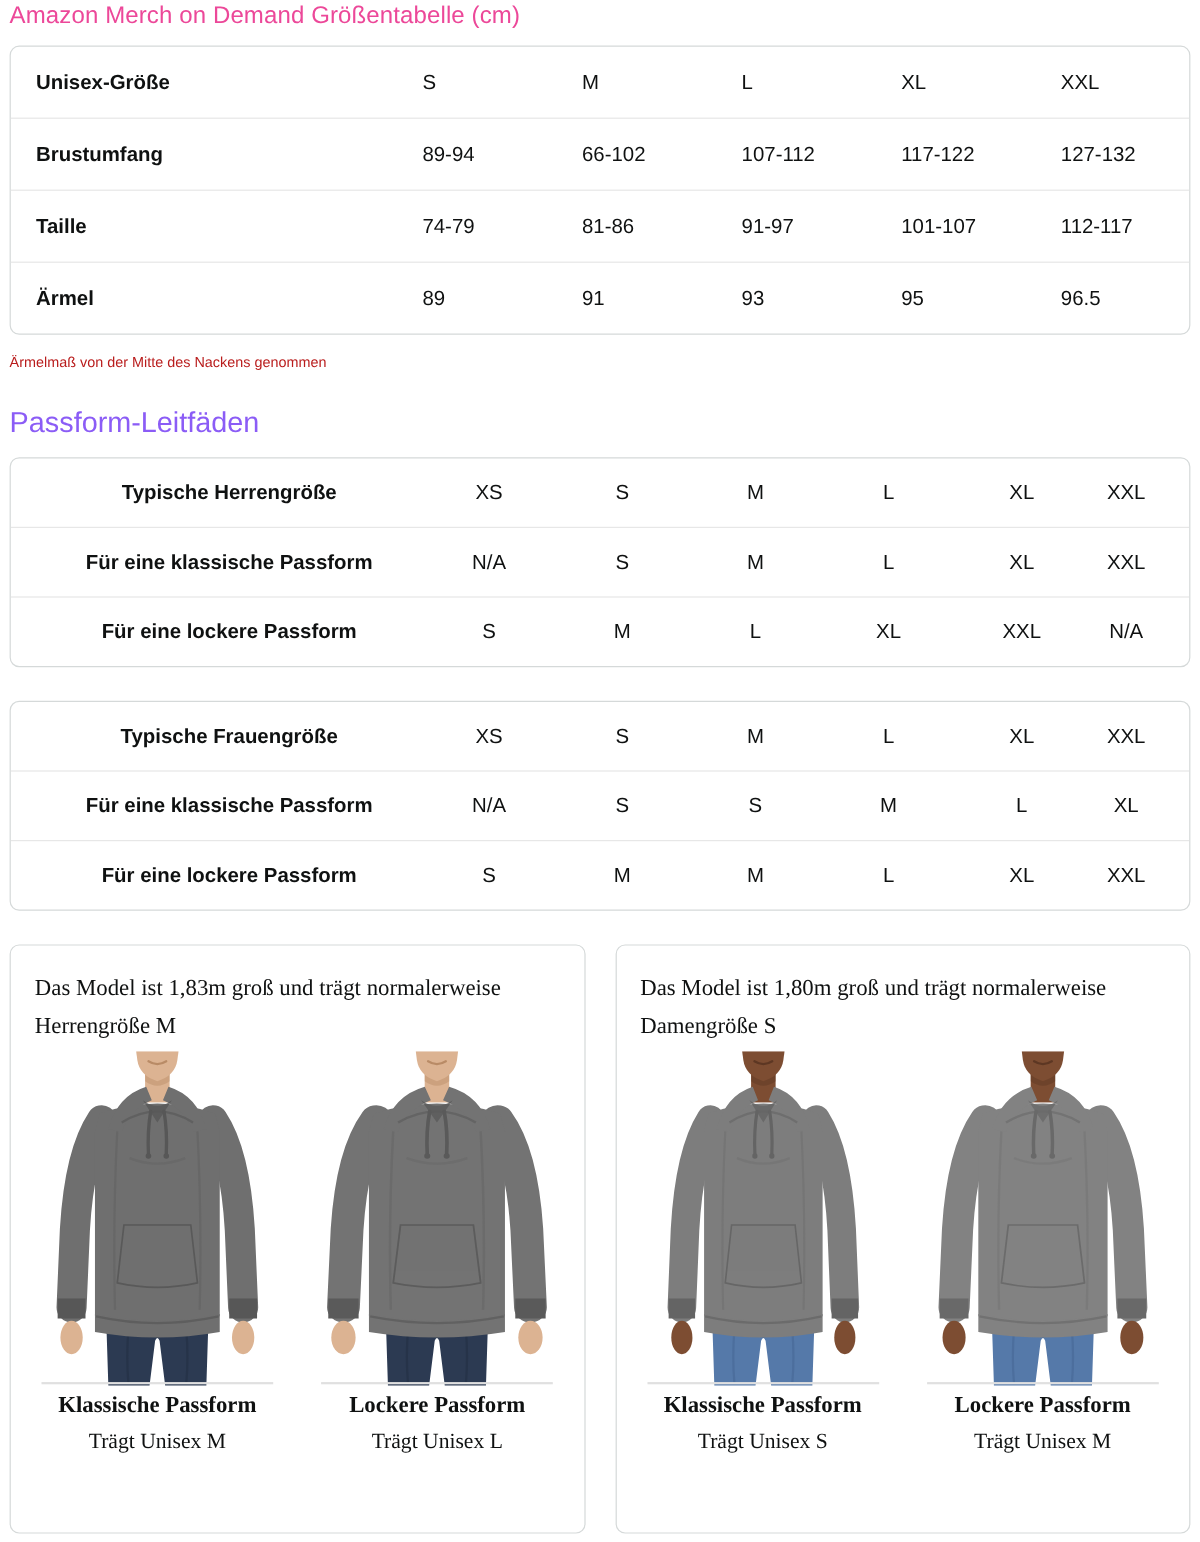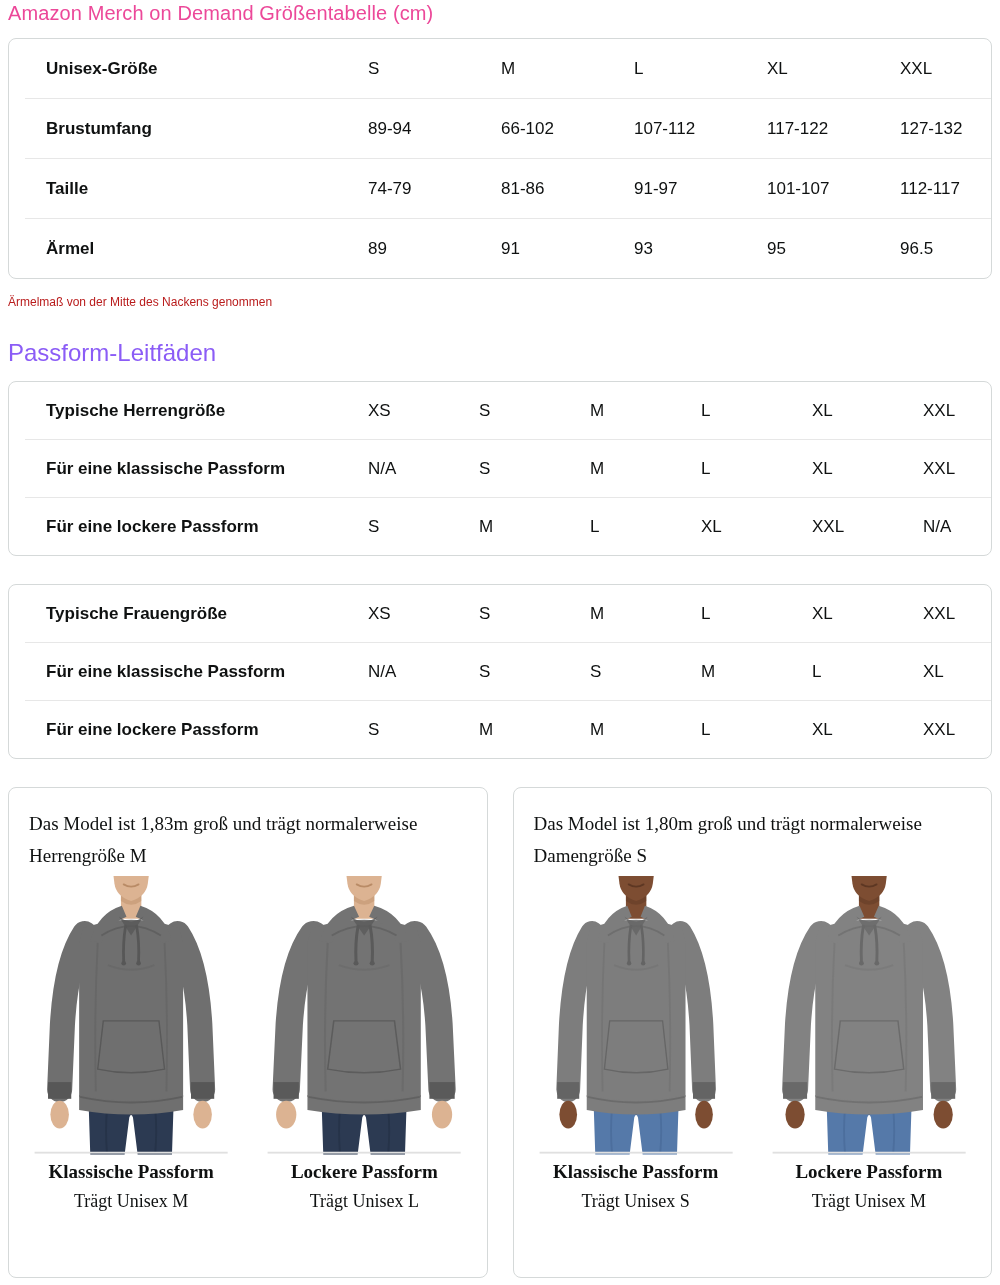--- a/index.html
+++ b/index.html
@@ -13,31 +13,31 @@
   .page{padding:2px 8px 0 8px;}
   h1.page-title{
     font-size:20px;font-weight:400;letter-spacing:.1px;
     margin:0 0 13px 0;color:#ec4899;
   }
   h2.fit-heading{
     font-size:24px;font-weight:400;margin:30px 0 14px 0;color:#8b5cf6;
   }
   .footnote{font-size:12px;margin:16px 0 0 0;color:#b91c1c;}
   .table-card{
-    border:1px solid #d5d9d9;border-radius:8px;overflow:hidden;background:#fff;padding-left:16px;
+    border:1px solid #d5d9d9;border-radius:8px;overflow:hidden;background:#fff;
   }
   .table-card.mb{margin-bottom:28px;}
   .t-row{
     display:grid;align-items:center;
     padding:0 21px;font-size:17px;
     border-top:1px solid #e7e7e7;
   }
   .t-row:first-child{border-top:0;}
   .t-row.cols5{grid-template-columns:322px repeat(4,133px) 1fr;min-height:59px;}
-  .t-row.cols6{grid-template-columns:322px repeat(5,111px) 1fr;min-height:57px;}
+  .t-row.cols6{grid-template-columns:322px repeat(5,111px) 1fr;min-height:57px;text-align:center;}
   .t-lab{font-weight:700;}
   .t-cell{font-weight:400;}
   .cards{display:flex;gap:25px;margin-top:0;}
   .model-card{
     flex:1 1 0;border:1px solid #d5d9d9;border-radius:8px;
     padding:20px 20px 16px 20px;background:#fff;min-height:453px;font-family:Liberation Serif, serif;
   }
   .intro{font-size:19px;line-height:32px;margin:0 0 4px 0;color:#0f1111;}
   .figures{display:flex;gap:29px;}
   .figure{flex:1 1 0;display:flex;flex-direction:column;align-items:center;min-width:0;}

